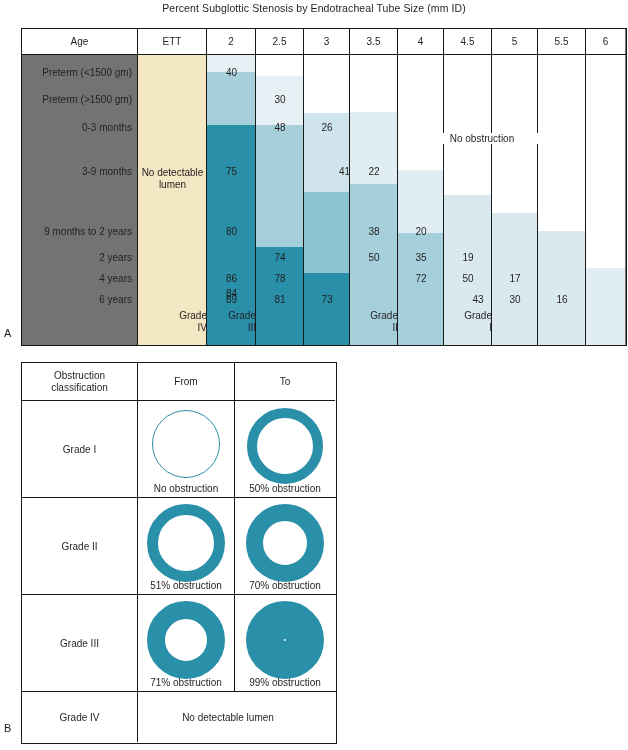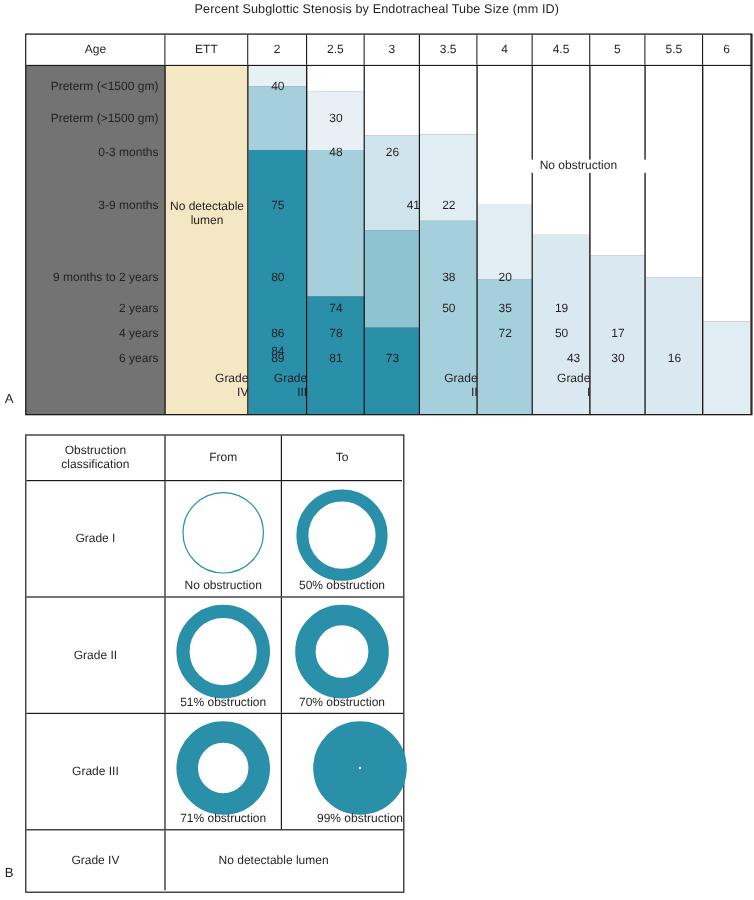--- a/index.html
+++ b/index.html
@@ -296,21 +296,21 @@
         <div class="caption">70% obstruction</div>
       </div>
     </div>
 
     <div class="brow" style="top:232px;height:97px;">
       <div class="bcell gradecell" style="left:0;width:116px;">Grade III</div>
       <div class="bcell" style="left:116px;width:97px;">
         <div class="ring" style="width:78px;height:78px;border:18px solid #2a8fa8;background:#fff;margin-bottom:6px;"></div>
         <div class="caption">71% obstruction</div>
       </div>
-      <div class="bcell last" style="left:228px;width:100px;">
+      <div class="bcell last" style="left:213px;width:100px;">
         <div class="ring" style="width:78px;height:78px;border:38px solid #2a8fa8;background:#fff;margin-bottom:6px;"></div>
         <div class="caption">99% obstruction</div>
       </div>
     </div>
 
     <div class="brow last" style="top:329px;height:50px;">
       <div class="bcell gradecell" style="left:0;width:116px;">Grade IV</div>
       <div id="nolumen">No detectable lumen</div>
     </div>
   </div>

